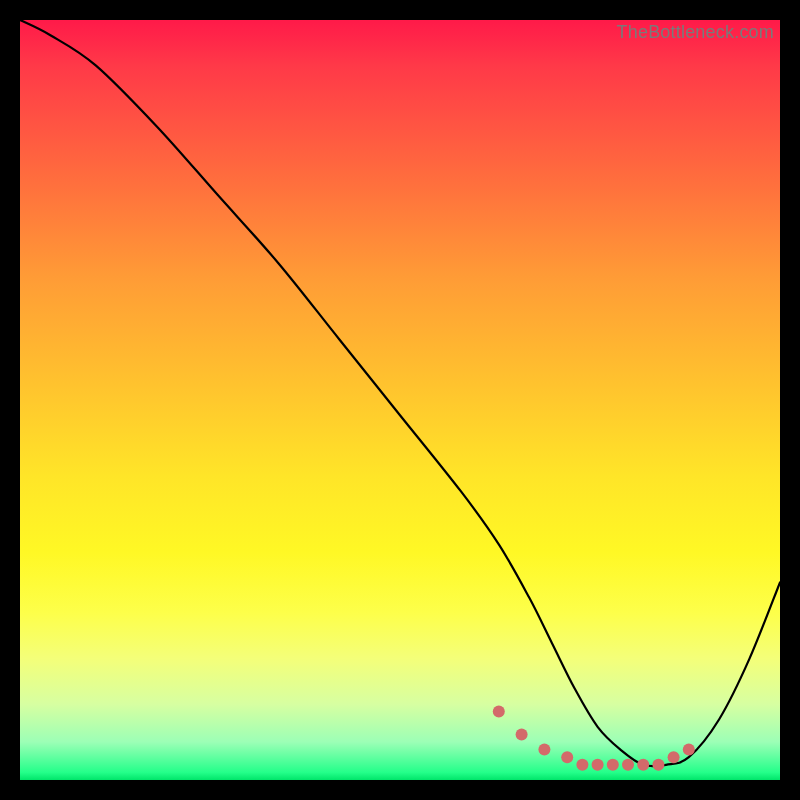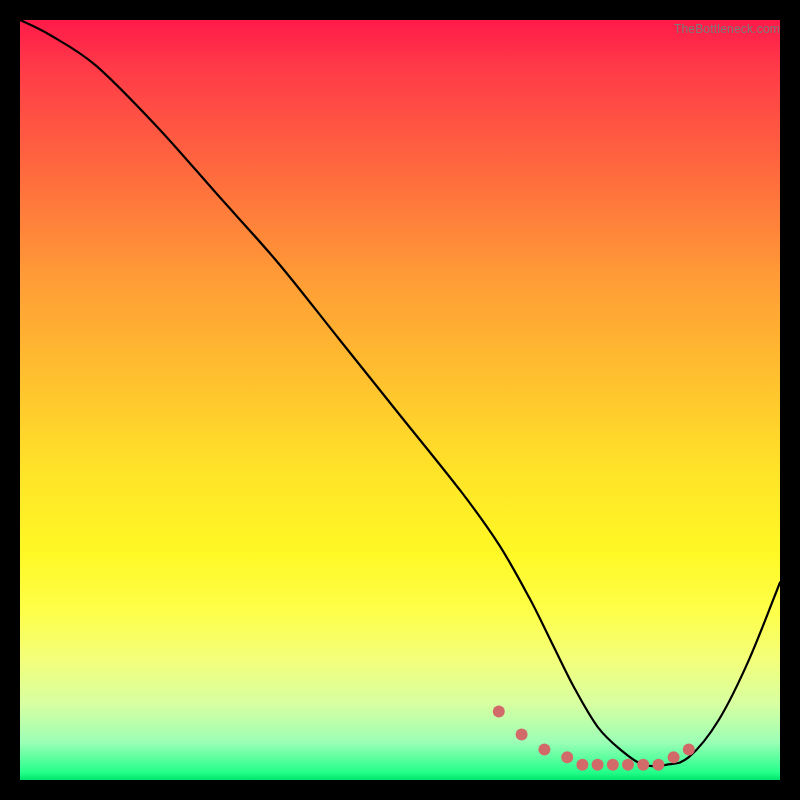--- a/index.html
+++ b/index.html
@@ -52,23 +52,23 @@
   .curve-svg {
     position: absolute;
     left: 0;
     top: 0;
     width: 760px;
     height: 760px;
   }
   .watermark {
     position: absolute;
     top: 2px;
-    right: 0;
+    right: 6px;
     color: #7a7a7a;
-    font-size: 12px;
+    font-size: 18px;
     font-weight: 500;
     letter-spacing: 0.2px;
     user-select: none;
   }
 </style>
 </head>
 <body>
 
 <div class="chart-frame">
   <div class="plot-area">

